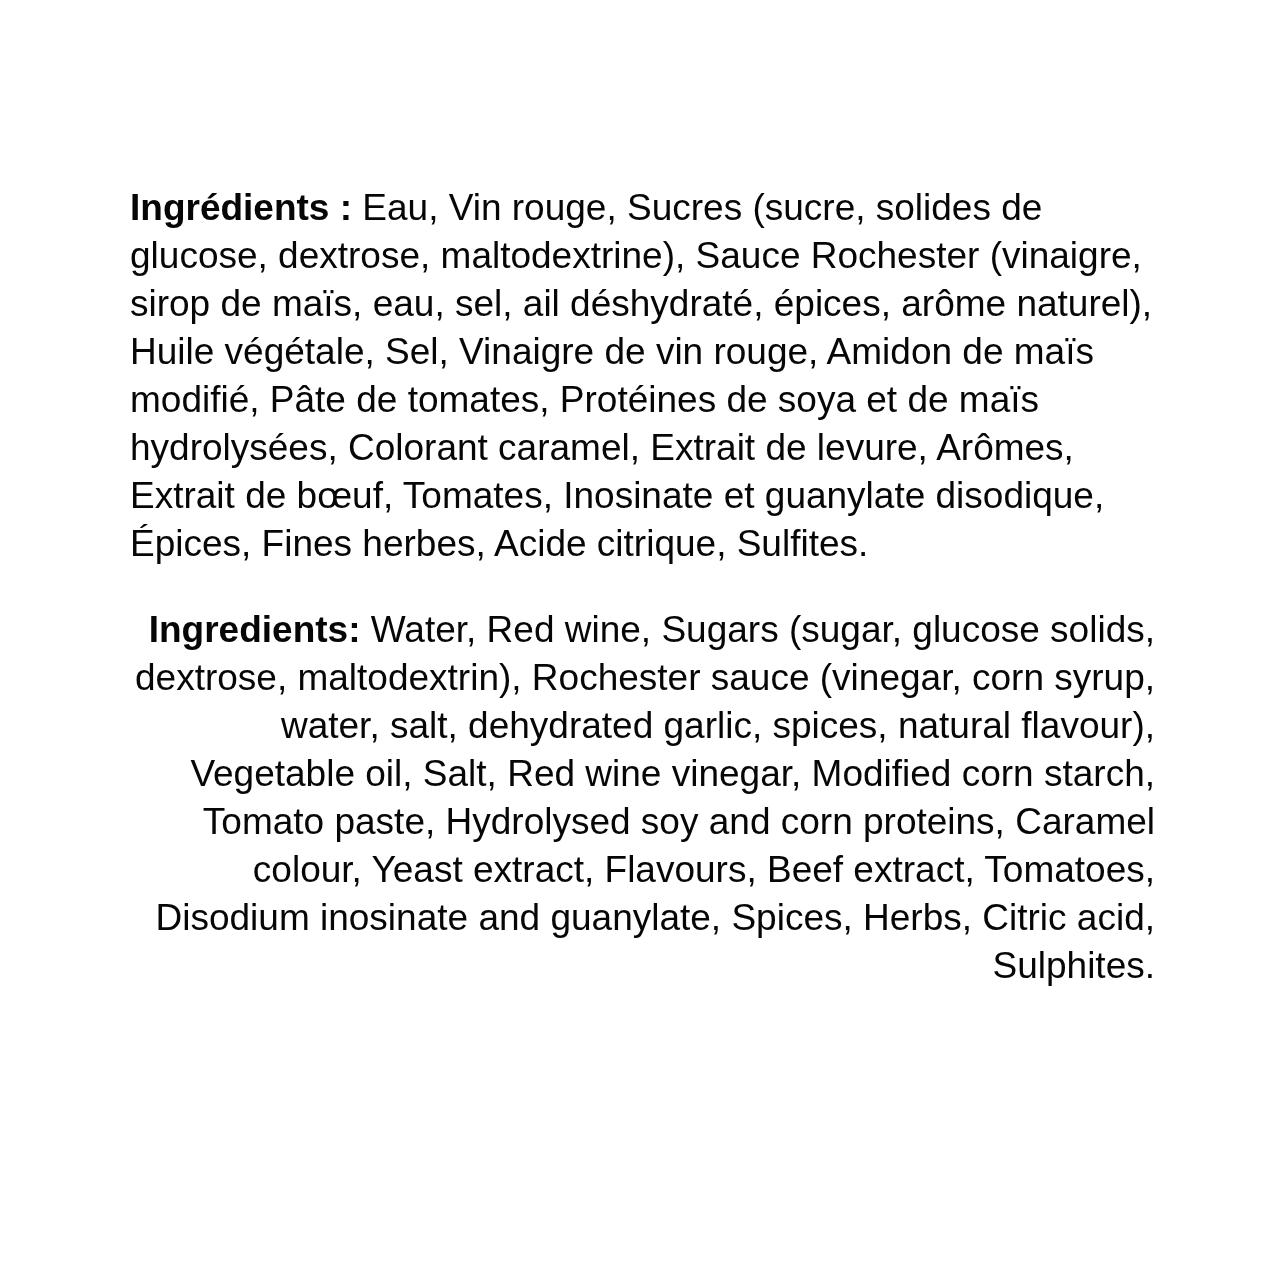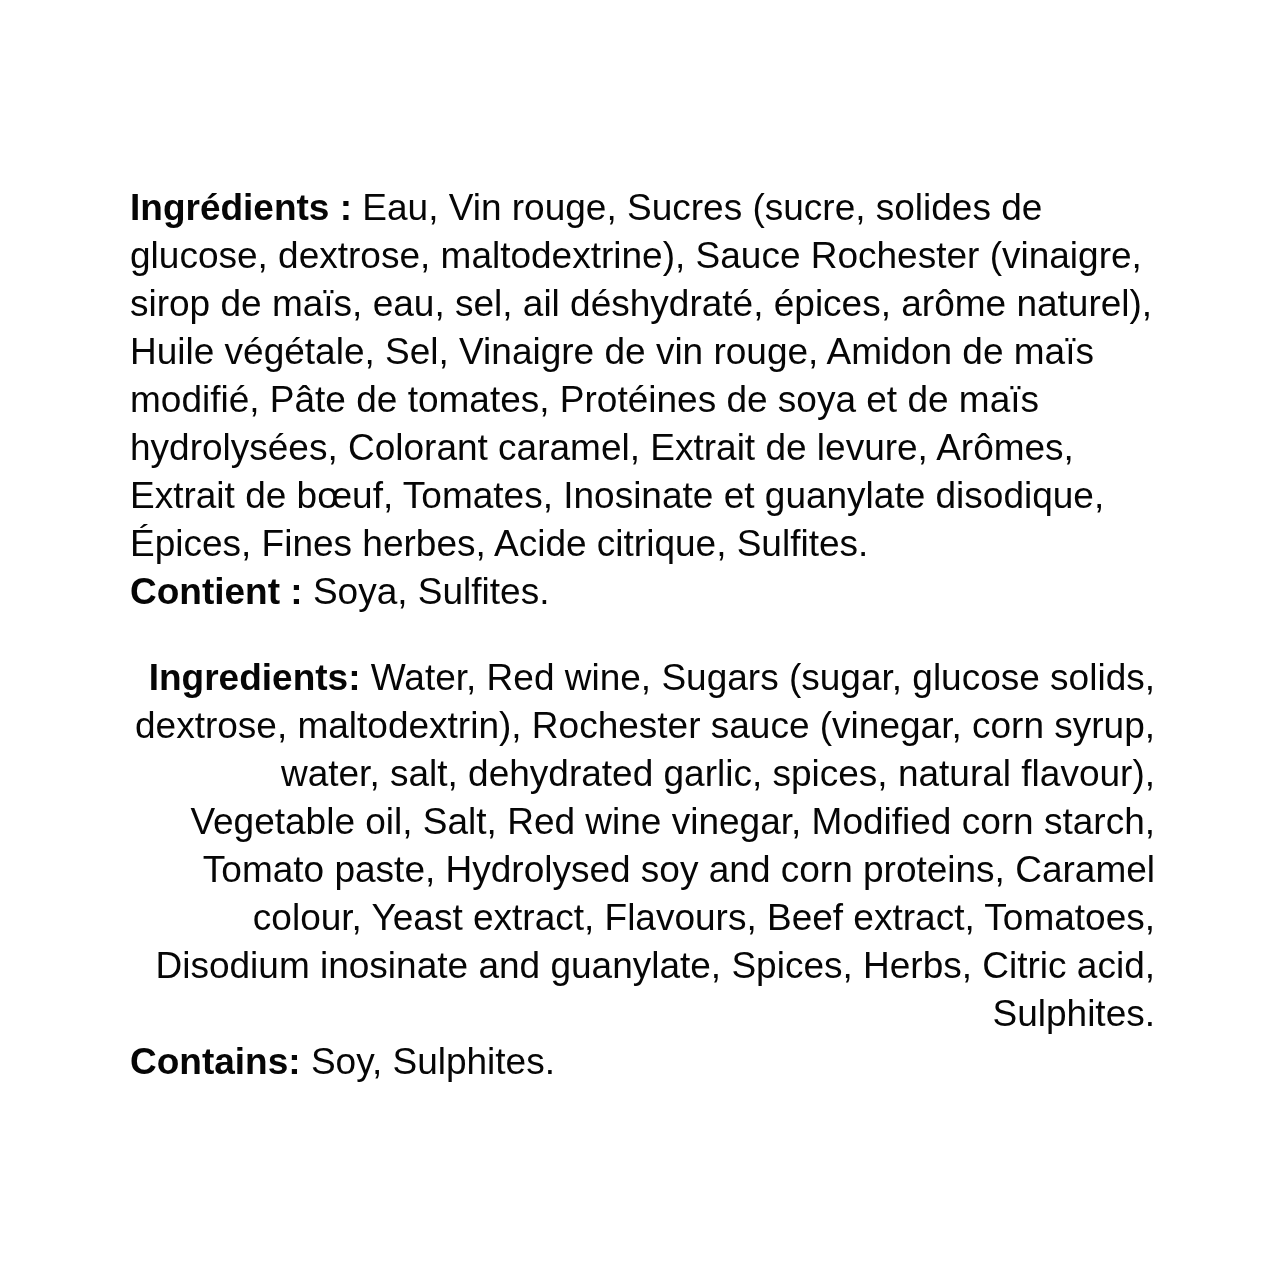--- a/index.html
+++ b/index.html
@@ -39,25 +39,19 @@
 </style>
 </head>
 <body>
 
 <div class="label-panel">
 
   <p class="para">
     <span class="lead">Ingrédients :</span><span> Eau, Vin rouge, Sucres (sucre, solides de glucose, dextrose, maltodextrine), Sauce Rochester (vinaigre, sirop de maïs, eau, sel, ail déshydraté, épices, arôme naturel), Huile végétale, Sel, Vinaigre de vin rouge, Amidon de maïs modifié, Pâte de tomates, Protéines de soya et de maïs hydrolysées, Colorant caramel, Extrait de levure, Arômes, Extrait de bœuf, Tomates, Inosinate et guanylate disodique, Épices, Fines herbes, Acide citrique, Sulfites.</span>
   </p>
 
-  <p class="para">
-    <span class="lead">Contient :</span><span> Soya, Sulfites.</span>
-  </p>
 
   <p class="para english-block">
     <span class="lead">Ingredients:</span><span> Water, Red wine, Sugars (sugar, glucose solids, dextrose, maltodextrin), Rochester sauce (vinegar, corn syrup, water, salt, dehydrated garlic, spices, natural flavour), Vegetable oil, Salt, Red wine vinegar, Modified corn starch, Tomato paste, Hydrolysed soy and corn proteins, Caramel colour, Yeast extract, Flavours, Beef extract, Tomatoes, Disodium inosinate and guanylate, Spices, Herbs, Citric acid, Sulphites.</span>
   </p>
 
-  <p class="para">
-    <span class="lead">Contains:</span><span> Soy, Sulphites.</span>
-  </p>
 
 </div>
 
 </body></html>

